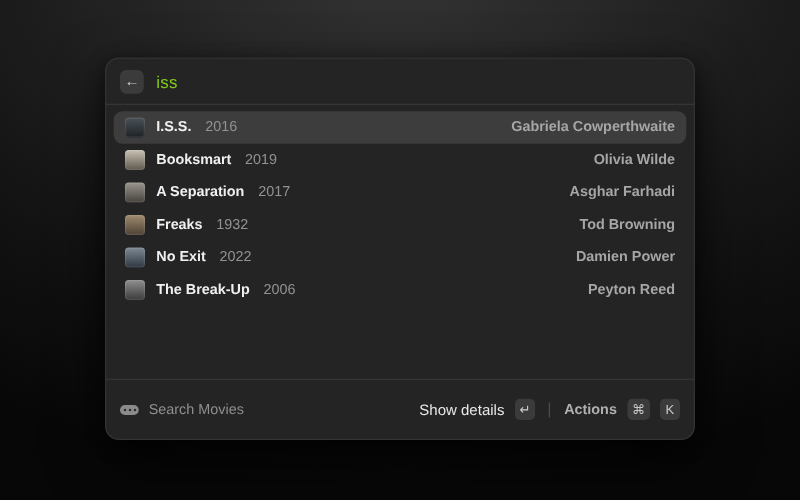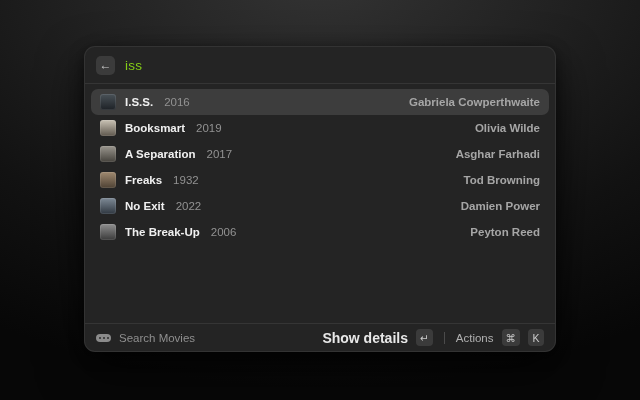--- a/index.html
+++ b/index.html
@@ -37,29 +37,29 @@
   .thumb{
     width:16px;height:16px;border-radius:3px;flex:0 0 auto;
     box-shadow:inset 0 0 0 1px rgba(255,255,255,0.10);
   }
   .title{color:#f0f0f0;font-size:11.5px;font-weight:700;white-space:nowrap;}
   .year{color:#929292;font-size:11.5px;margin-left:2px;white-space:nowrap;}
   .director{margin-left:auto;color:#a6a6a6;font-size:11.5px;white-space:nowrap;font-weight:bold;}
   
   .footer{
     height:27px;flex:0 0 27px;display:flex;align-items:center;
-    padding:0 11px;border-top:1px solid rgba(255,255,255,0.08);gap:8px;
+    padding:10px 11px;border-top:1px solid rgba(255,255,255,0.08);gap:8px;
   }
   .ext-icon{width:15px;height:8px;border-radius:4px;background:#8b8b8b;
     display:flex;align-items:center;justify-content:center;gap:2px;flex:0 0 auto;}
   .ext-icon i{width:2px;height:2px;border-radius:50%;background:#2c2c2c;display:block;}
   .src-label{color:#8f8f8f;font-size:11.5px;}
   .footer .spacer{flex:1 1 auto;}
-  .action-label{color:#e8e8e8;font-size:14px;font-weight:700;}
-  .actions-label{color:#b0b0b0;font-size:11.5px;font-weight:400;}
+  .action-label{color:#e8e8e8;font-size:12px;font-weight:400;}
+  .actions-label{color:#b0b0b0;font-size:11.5px;font-weight:700;}
   .key{
     min-width:16px;height:17px;padding:0 4px;border-radius:4px;background:#3b3b3b;
     color:#c9c9c9;font-size:10.5px;display:flex;align-items:center;justify-content:center;
     box-sizing:border-box;cursor:pointer;
   }
   .vdiv{width:1px;height:12px;background:rgba(255,255,255,0.18);margin:0 3px;}
 </style>
 </head>
 <body>
 

